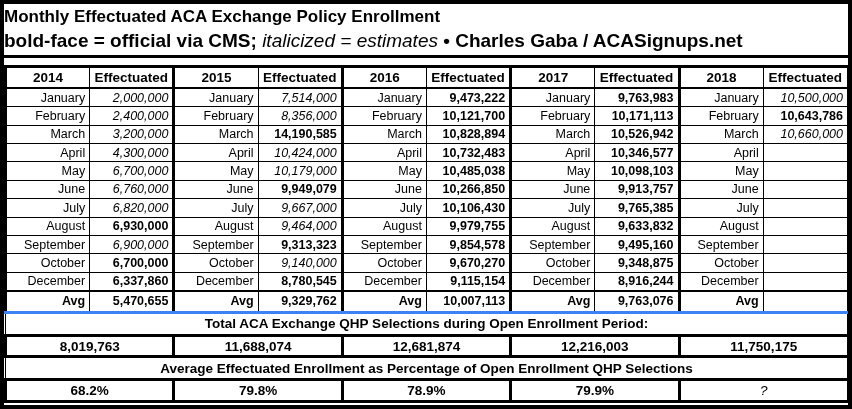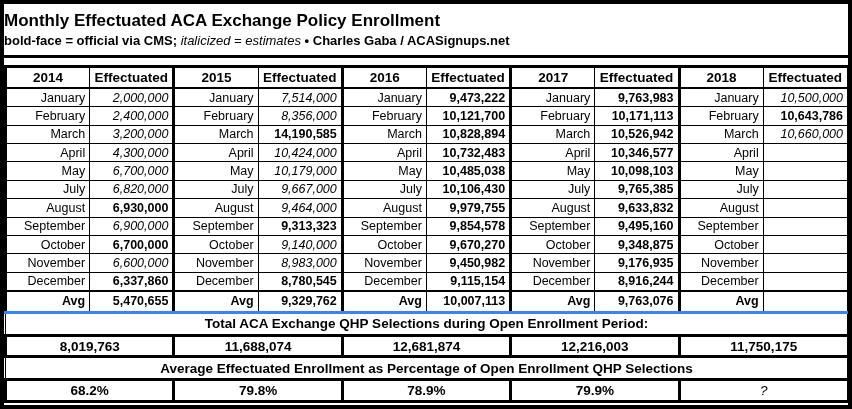--- a/index.html
+++ b/index.html
@@ -13,21 +13,21 @@
     overflow: hidden;
   }
 
   .title-box {
     height: 54px;
     border-bottom: 3px solid #000;
     display: flex; flex-direction: column;
     align-items: flex-start; justify-content: center;
   }
   .title { font-size: 17px; font-weight: bold; line-height: 1.35; }
-  .subtitle { font-size: 13px; font-weight: bold; line-height: 1.3; }
+  .subtitle { font-size: 19px; font-weight: bold; line-height: 1.3; }
   .subtitle .it { font-style: italic; font-weight: normal; }
 
   table.grid {
     width: 100%;
     height: 338px;
     margin-top: 7px;
     border-collapse: collapse;
     table-layout: fixed;
   }
   .grid th, .grid td {
@@ -159,20 +159,32 @@
           <td class="mon pair-start">May</td>
           <td class="val est">10,179,000</td>
           <td class="mon pair-start">May</td>
           <td class="val off">10,485,038</td>
           <td class="mon pair-start">May</td>
           <td class="val off">10,098,103</td>
           <td class="mon pair-start">May</td>
           <td class="val "></td>
         </tr>
         <tr>
+          <td class="mon pair-start">June</td>
+          <td class="val est">6,760,000</td>
+          <td class="mon pair-start">June</td>
+          <td class="val off">9,949,079</td>
+          <td class="mon pair-start">June</td>
+          <td class="val off">10,266,850</td>
+          <td class="mon pair-start">June</td>
+          <td class="val off">9,913,757</td>
+          <td class="mon pair-start">June</td>
+          <td class="val "></td>
+        </tr>
+        <tr>
           <td class="mon pair-start">July</td>
           <td class="val est">6,820,000</td>
           <td class="mon pair-start">July</td>
           <td class="val est">9,667,000</td>
           <td class="mon pair-start">July</td>
           <td class="val off">10,106,430</td>
           <td class="mon pair-start">July</td>
           <td class="val off">9,765,385</td>
           <td class="mon pair-start">July</td>
           <td class="val "></td>
@@ -204,32 +216,20 @@
         <tr>
           <td class="mon pair-start">October</td>
           <td class="val off">6,700,000</td>
           <td class="mon pair-start">October</td>
           <td class="val est">9,140,000</td>
           <td class="mon pair-start">October</td>
           <td class="val off">9,670,270</td>
           <td class="mon pair-start">October</td>
           <td class="val off">9,348,875</td>
           <td class="mon pair-start">October</td>
-          <td class="val "></td>
-        </tr>
-        <tr>
-          <td class="mon pair-start">November</td>
-          <td class="val est">6,600,000</td>
-          <td class="mon pair-start">November</td>
-          <td class="val est">8,983,000</td>
-          <td class="mon pair-start">November</td>
-          <td class="val off">9,450,982</td>
-          <td class="mon pair-start">November</td>
-          <td class="val off">9,176,935</td>
-          <td class="mon pair-start">November</td>
           <td class="val "></td>
         </tr>
         <tr>
           <td class="mon pair-start">December</td>
           <td class="val off">6,337,860</td>
           <td class="mon pair-start">December</td>
           <td class="val off">8,780,545</td>
           <td class="mon pair-start">December</td>
           <td class="val off">9,115,154</td>
           <td class="mon pair-start">December</td>

